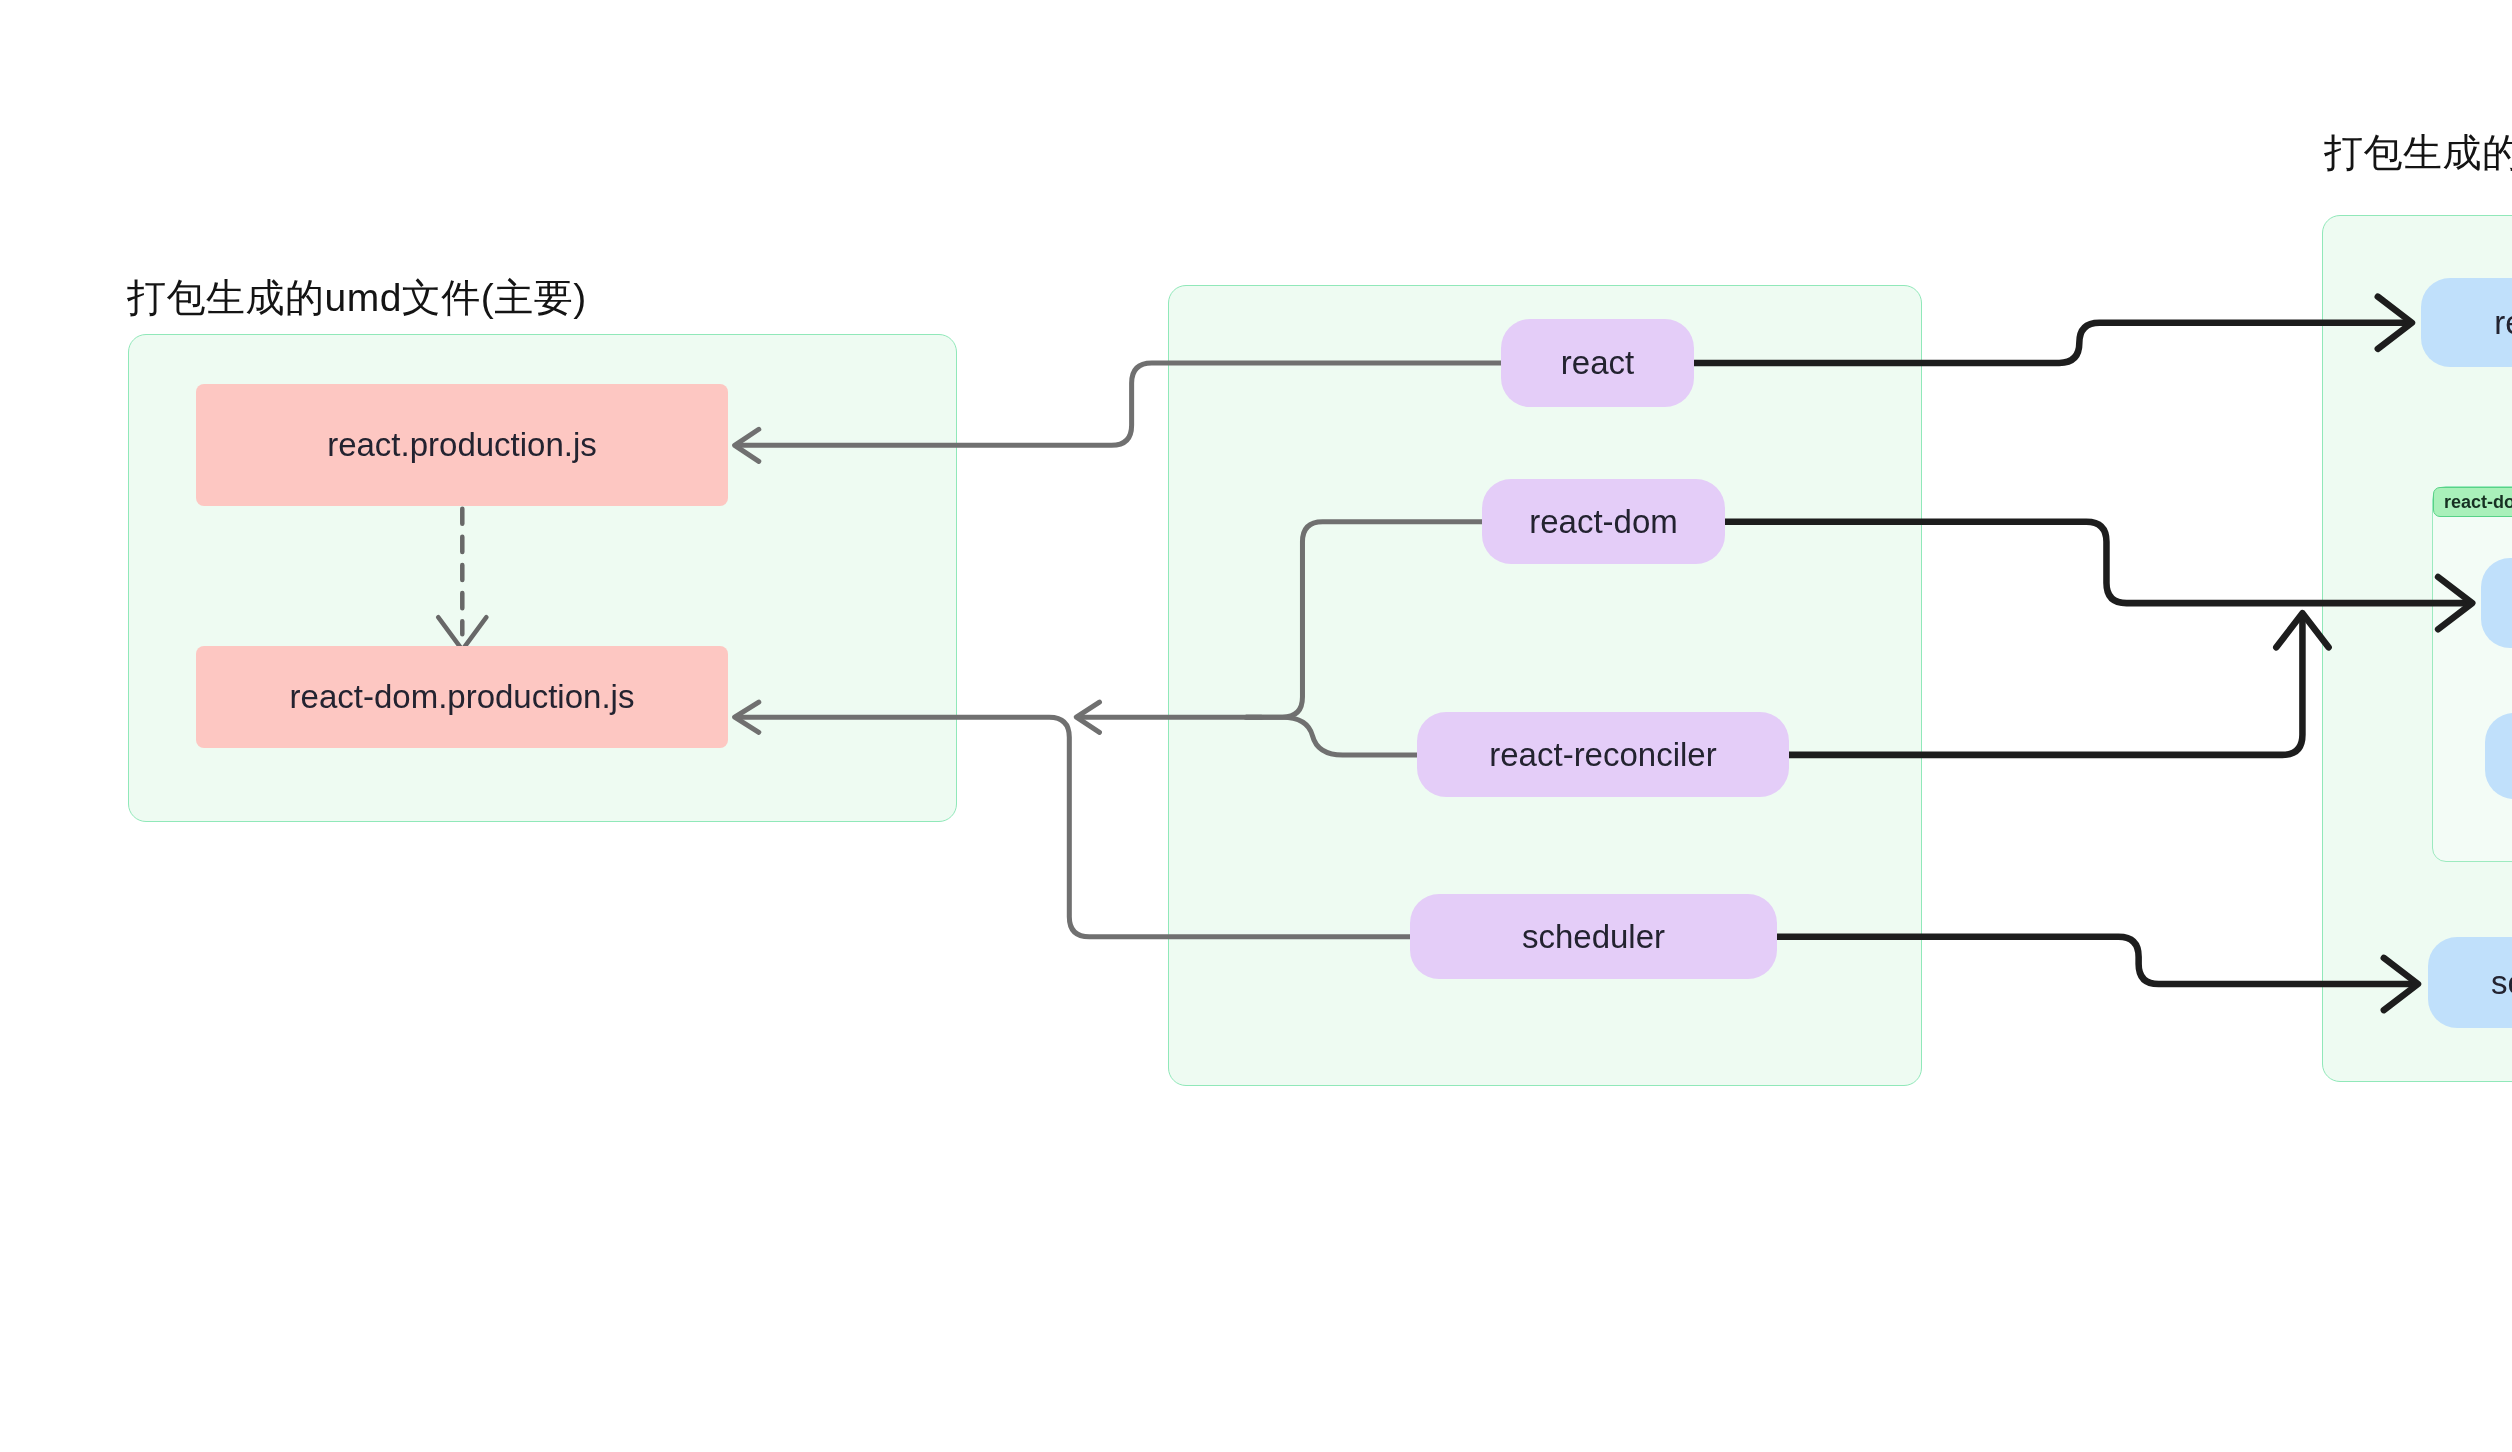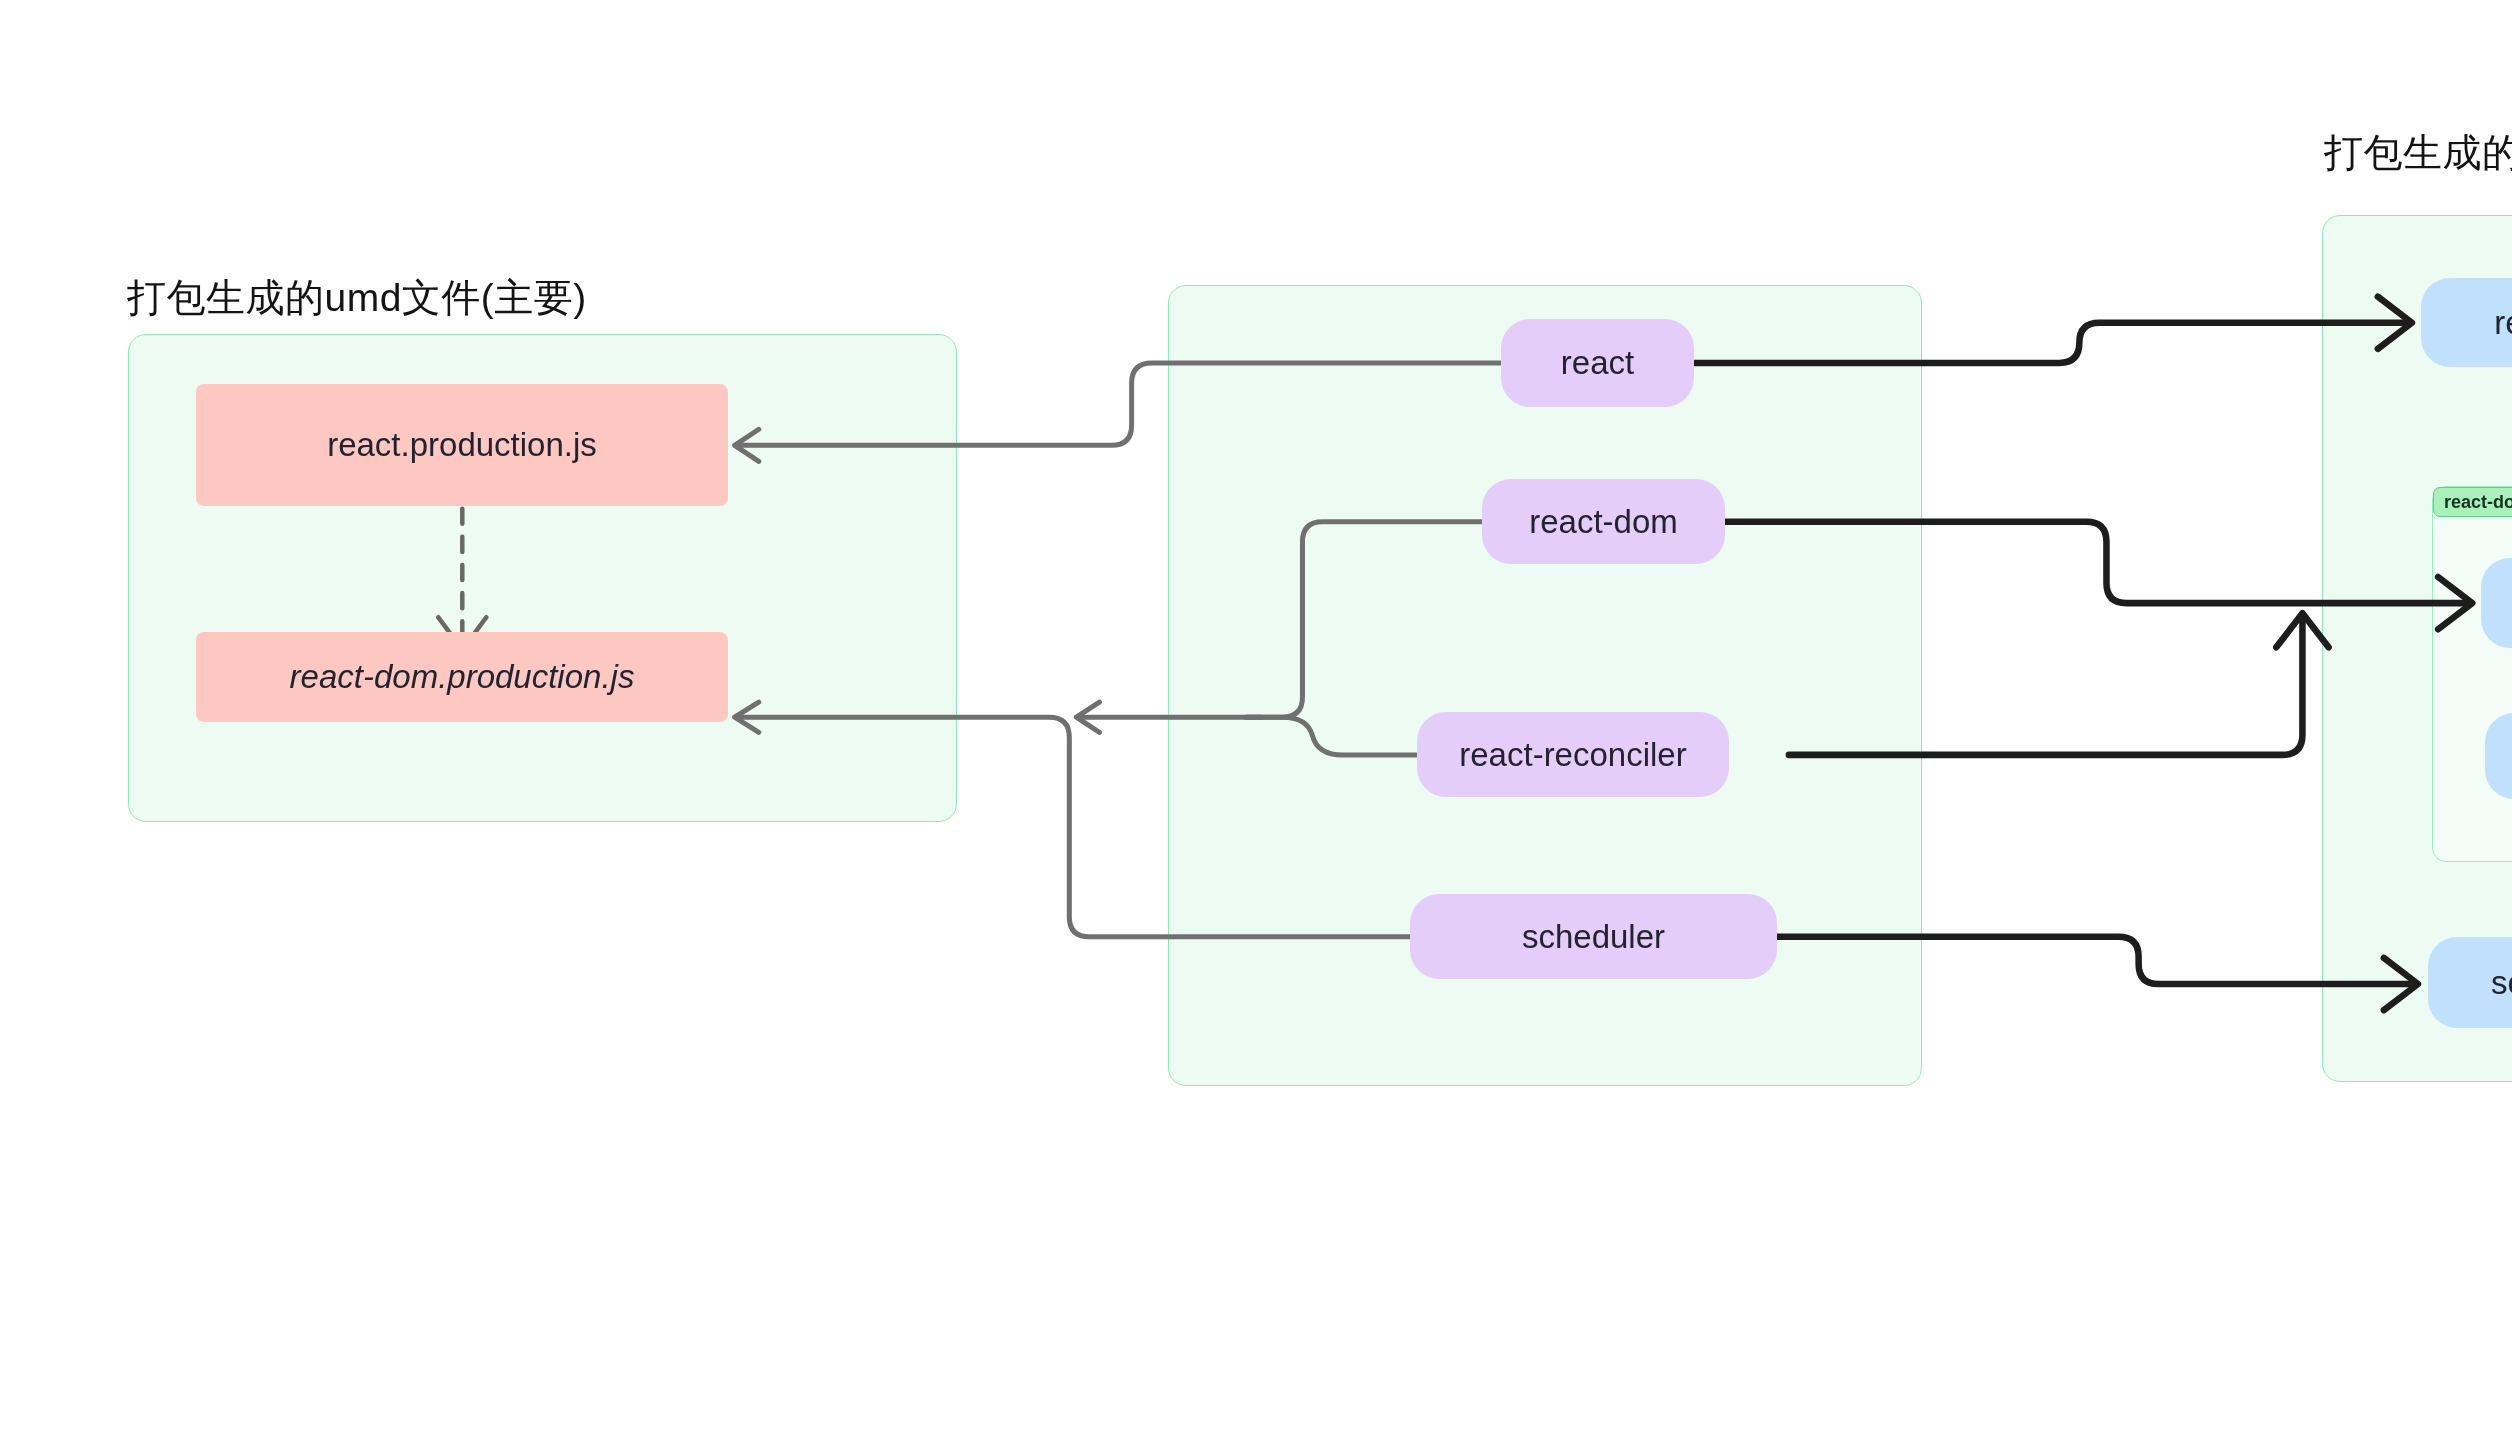--- a/index.html
+++ b/index.html
@@ -91,25 +91,25 @@
     <polyline class="head dash" points="5262,1334 5310,1400 5358,1334"></polyline>
 
     <path class="edge dash" d="M 5104 1862 V 1832 Q 5104 1790 5148 1790 H 5258 Q 5298 1790 5298 1756 V 1748"></path>
     <polyline class="head dash" points="5252,1792 5298,1726 5344,1792"></polyline>
   </svg>
 
   <div class="group-title" style="left:127px;top:271px;">打包生成的umd文件(主要)</div>
   <div class="group-title" style="left:2324px;top:126px;">打包生成的cjs包(npm包)(主要)</div>
 
   <div class="node pink" style="left:196px;top:384px;width:532px;height:122px;">react.production.js</div>
-  <div class="node pink" style="left:196px;top:632px;width:532px;height:90px;font-style:italic;">react-dom.production.js</div>
+  <div class="node pink" style="left:196px;top:646px;width:532px;height:102px;">react-dom.production.js</div>
 
   <div class="node purple" style="left:1501px;top:319px;width:193px;height:88px;">react</div>
   <div class="node purple" style="left:1482px;top:479px;width:243px;height:85px;">react-dom</div>
-  <div class="node purple" style="left:1417px;top:712px;width:312px;height:85px;">react-reconciler</div>
+  <div class="node purple" style="left:1417px;top:712px;width:372px;height:85px;">react-reconciler</div>
   <div class="node purple" style="left:1410px;top:894px;width:367px;height:85px;">scheduler</div>
 
   <div class="node blue" style="left:2421px;top:278px;width:220px;height:89px;">react</div>
   <div class="badge" style="left:2433px;top:487px;width:107px;height:28px;">react-dom</div>
   <div class="node blue" style="left:2481px;top:558px;width:278px;height:90px;">react-dom</div>
   <div class="node blue" style="left:2485px;top:713px;width:383px;height:86px;">react-dom/client</div>
   <div class="node blue" style="left:2428px;top:937px;width:269px;height:91px;">scheduler</div>
 
 </div>
 

